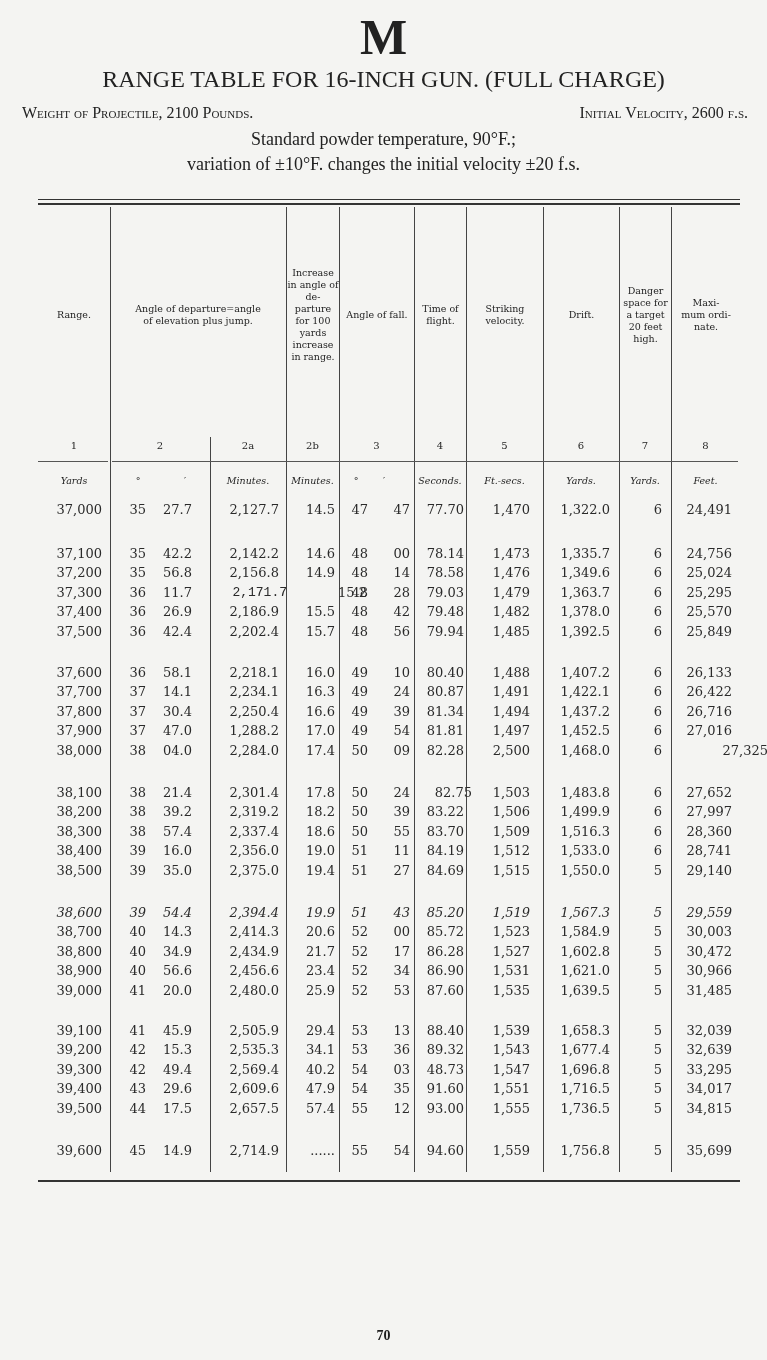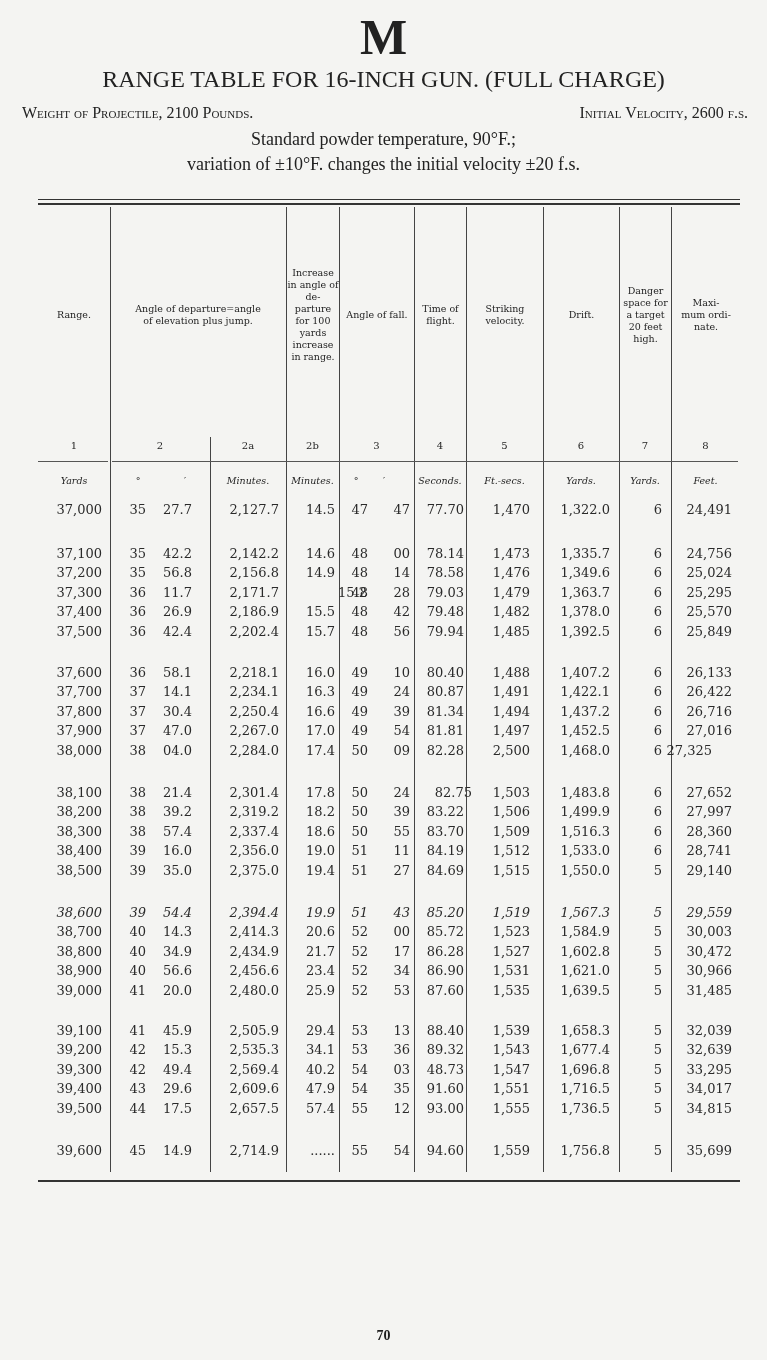--- a/index.html
+++ b/index.html
@@ -186,21 +186,21 @@
       <span class="cell r" style="left: 416px; width: 48px;">78.58</span>
       <span class="cell r" style="left: 470px; width: 60px;">1,476</span>
       <span class="cell r" style="left: 548px; width: 62px;">1,349.6</span>
       <span class="cell r" style="left: 620px; width: 42px;">6</span>
       <span class="cell r" style="left: 676px; width: 56px;">25,024</span>
     </div>
     <div class="row" style="top: 583.8px;">
       <span class="cell r" style="left: 38px; width: 64px;">37,300</span>
       <span class="cell r" style="left: 120px; width: 26px;">36</span>
       <span class="cell r" style="left: 152px; width: 40px;">11.7</span>
-      <span class="cell r" style="left: 212px; width: 67px;">2,171.7</span>
+      <span class="cell r" style="left: 220px; width: 67px; font-family: Liberation Mono, monospace;">2,171.7</span>
       <span class="cell r" style="left: 288px; width: 47px; padding-left: 32px;">15.2</span>
       <span class="cell r" style="left: 344px; width: 24px;">48</span>
       <span class="cell r" style="left: 384px; width: 26px;">28</span>
       <span class="cell r" style="left: 416px; width: 48px;">79.03</span>
       <span class="cell r" style="left: 470px; width: 60px;">1,479</span>
       <span class="cell r" style="left: 548px; width: 62px;">1,363.7</span>
       <span class="cell r" style="left: 620px; width: 42px;">6</span>
       <span class="cell r" style="left: 676px; width: 56px;">25,295</span>
     </div>
     <div class="row" style="top: 603.2px;">
@@ -270,21 +270,21 @@
       <span class="cell r" style="left: 416px; width: 48px;">81.34</span>
       <span class="cell r" style="left: 470px; width: 60px;">1,494</span>
       <span class="cell r" style="left: 548px; width: 62px;">1,437.2</span>
       <span class="cell r" style="left: 620px; width: 42px;">6</span>
       <span class="cell r" style="left: 676px; width: 56px;">26,716</span>
     </div>
     <div class="row" style="top: 722.2px;">
       <span class="cell r" style="left: 38px; width: 64px;">37,900</span>
       <span class="cell r" style="left: 120px; width: 26px;">37</span>
       <span class="cell r" style="left: 152px; width: 40px;">47.0</span>
-      <span class="cell r" style="left: 212px; width: 67px;">2,267.0</span>
+      <span class="cell r" style="left: 212px; width: 67px;">1,288.2</span>
       <span class="cell r" style="left: 288px; width: 47px;">17.0</span>
       <span class="cell r" style="left: 344px; width: 24px;">49</span>
       <span class="cell r" style="left: 384px; width: 26px;">54</span>
       <span class="cell r" style="left: 416px; width: 48px;">81.81</span>
       <span class="cell r" style="left: 470px; width: 60px;">1,497</span>
       <span class="cell r" style="left: 548px; width: 62px;">1,452.5</span>
       <span class="cell r" style="left: 620px; width: 42px;">6</span>
       <span class="cell r" style="left: 676px; width: 56px;">27,016</span>
     </div>
     <div class="row" style="top: 741.6px;">
@@ -292,21 +292,21 @@
       <span class="cell r" style="left: 120px; width: 26px;">38</span>
       <span class="cell r" style="left: 152px; width: 40px;">04.0</span>
       <span class="cell r" style="left: 212px; width: 67px;">2,284.0</span>
       <span class="cell r" style="left: 288px; width: 47px;">17.4</span>
       <span class="cell r" style="left: 344px; width: 24px;">50</span>
       <span class="cell r" style="left: 384px; width: 26px;">09</span>
       <span class="cell r" style="left: 416px; width: 48px;">82.28</span>
       <span class="cell r" style="left: 470px; width: 60px;">2,500</span>
       <span class="cell r" style="left: 548px; width: 62px;">1,468.0</span>
       <span class="cell r" style="left: 620px; width: 42px;">6</span>
-      <span class="cell r" style="left: 656px; width: 56px;">27,325</span>
+      <span class="cell r" style="left: 712px; width: 56px;">27,325</span>
     </div>
     <div class="row" style="top: 784px;">
       <span class="cell r" style="left: 38px; width: 64px;">38,100</span>
       <span class="cell r" style="left: 120px; width: 26px;">38</span>
       <span class="cell r" style="left: 152px; width: 40px;">21.4</span>
       <span class="cell r" style="left: 212px; width: 67px;">2,301.4</span>
       <span class="cell r" style="left: 288px; width: 47px;">17.8</span>
       <span class="cell r" style="left: 344px; width: 24px;">50</span>
       <span class="cell r" style="left: 384px; width: 26px;">24</span>
       <span class="cell r" style="left: 416px; width: 48px; padding-left: 8px;">82.75</span>

